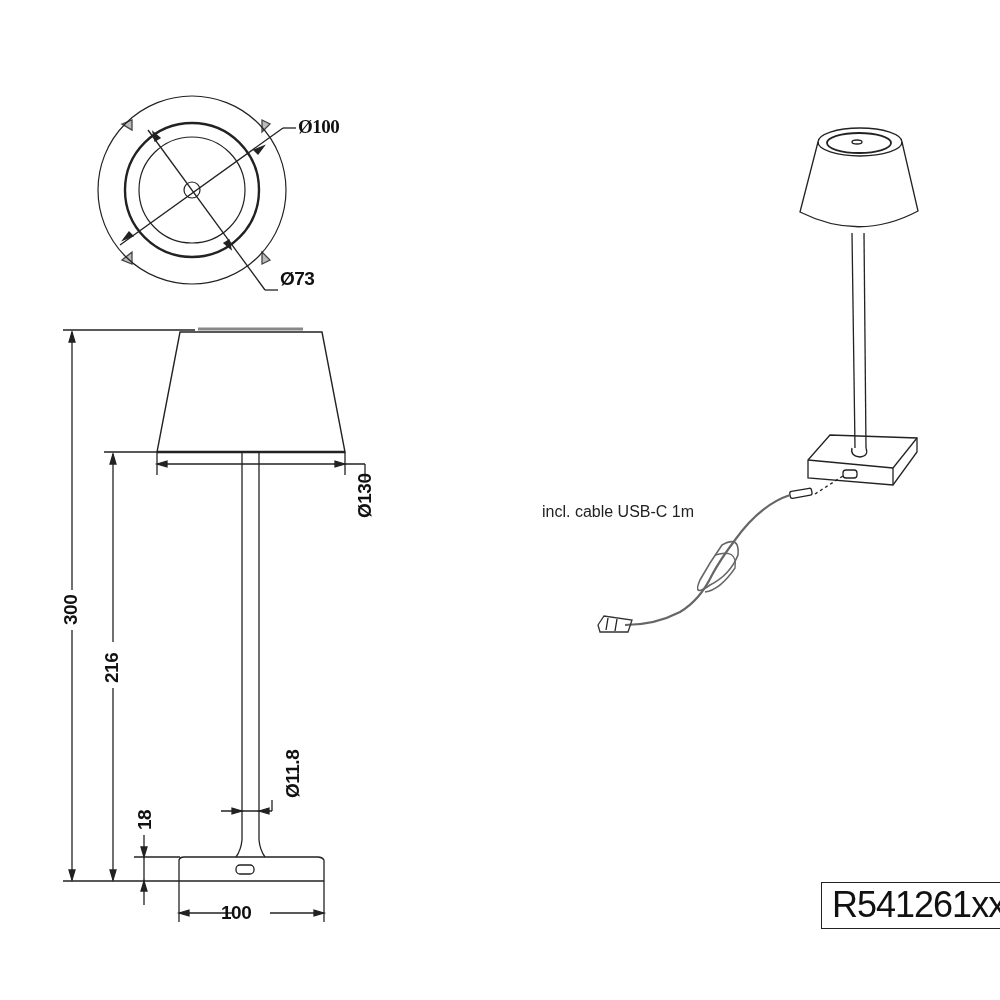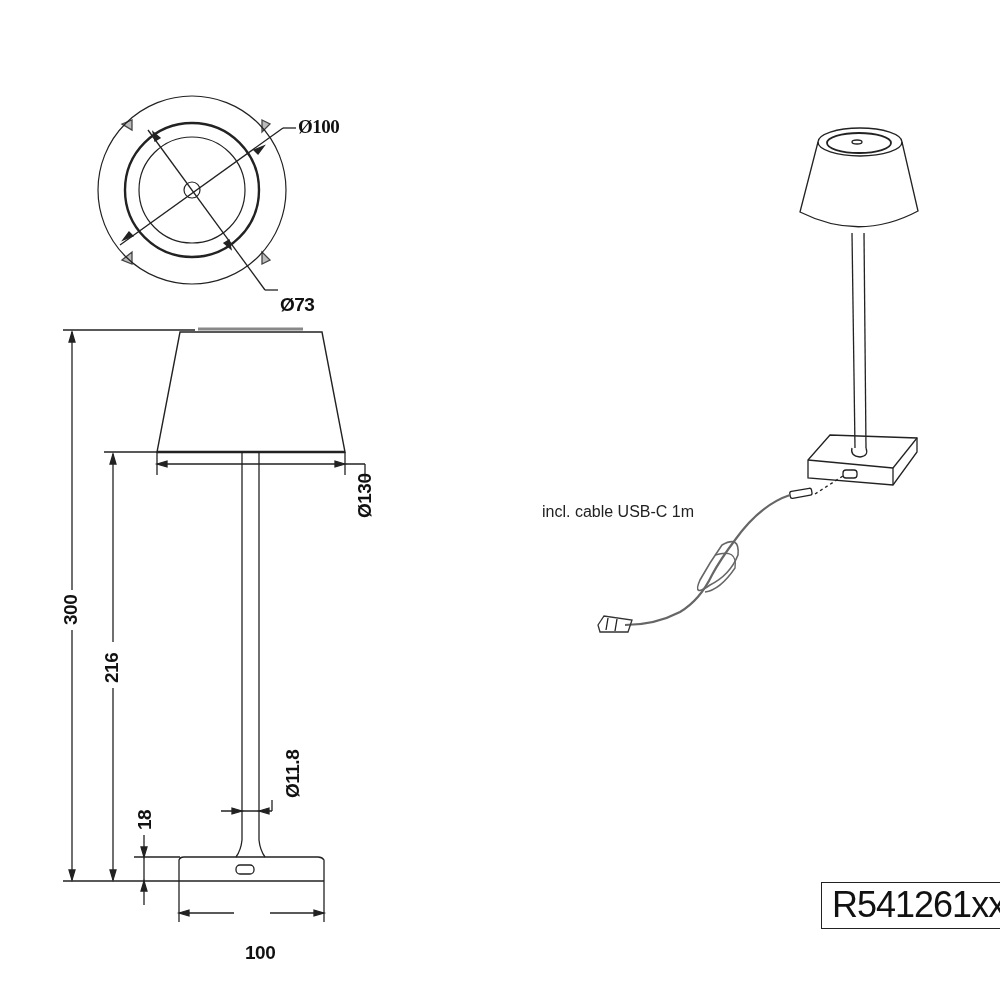--- a/index.html
+++ b/index.html
@@ -113,25 +113,25 @@
       <path d="M722,545 Q740,535 738,555 Q730,575 710,585 Q692,598 700,580 Q710,562 722,545 Z" stroke="#666" stroke-width="1.6"></path>
       <path d="M715,555 Q738,548 735,568 Q720,590 705,592" stroke="#666" stroke-width="1.4"></path>
       <path d="M598,625 L604,616 L632,620 L628,632 L600,632 Z" stroke="#333"></path>
       <line x1="608" y1="618" x2="606" y2="630"></line>
       <line x1="617" y1="619" x2="615" y2="631"></line>
     </g>
   </g>
 </svg>
 
 <div class="lbl dim" style="left:298px; top:116px;font-family:Liberation Serif, serif;">Ø100</div>
-<div class="lbl dim" style="left:280px; top:294px;">Ø73</div>
+<div class="lbl dim" style="left:280px; top:268px;">Ø73</div>
 
 <div class="lbl dim rot" style="left:60px; top:625px;">300</div>
 <div class="lbl dim rot" style="left:101px; top:683px;">216</div>
 <div class="lbl dim rot" style="left:354px; top:518px;">Ø130</div>
 <div class="lbl dim rot" style="left:282px; top:798px;">Ø11.8</div>
 <div class="lbl dim rot" style="left:134px; top:830px;">18</div>
-<div class="lbl dim" style="left:245px; top:902px;margin-top:40px;">100</div>
+<div class="lbl dim" style="left:221px; top:902px;">100</div>
 
 <div class="lbl cable-note" style="left:542px; top:503px;">incl. cable USB-C 1m</div>
 
 <div class="model-box"></div>
 <div class="lbl model-text">R541261xx</div>
 
 </body></html>

